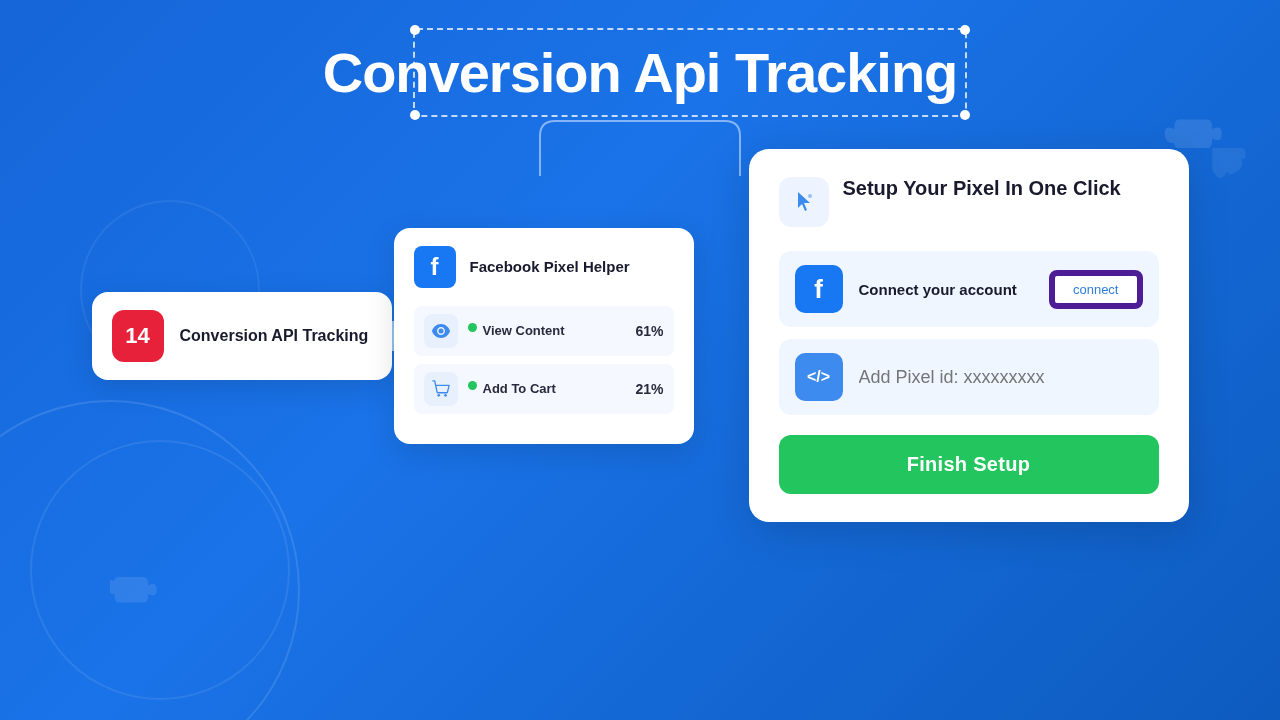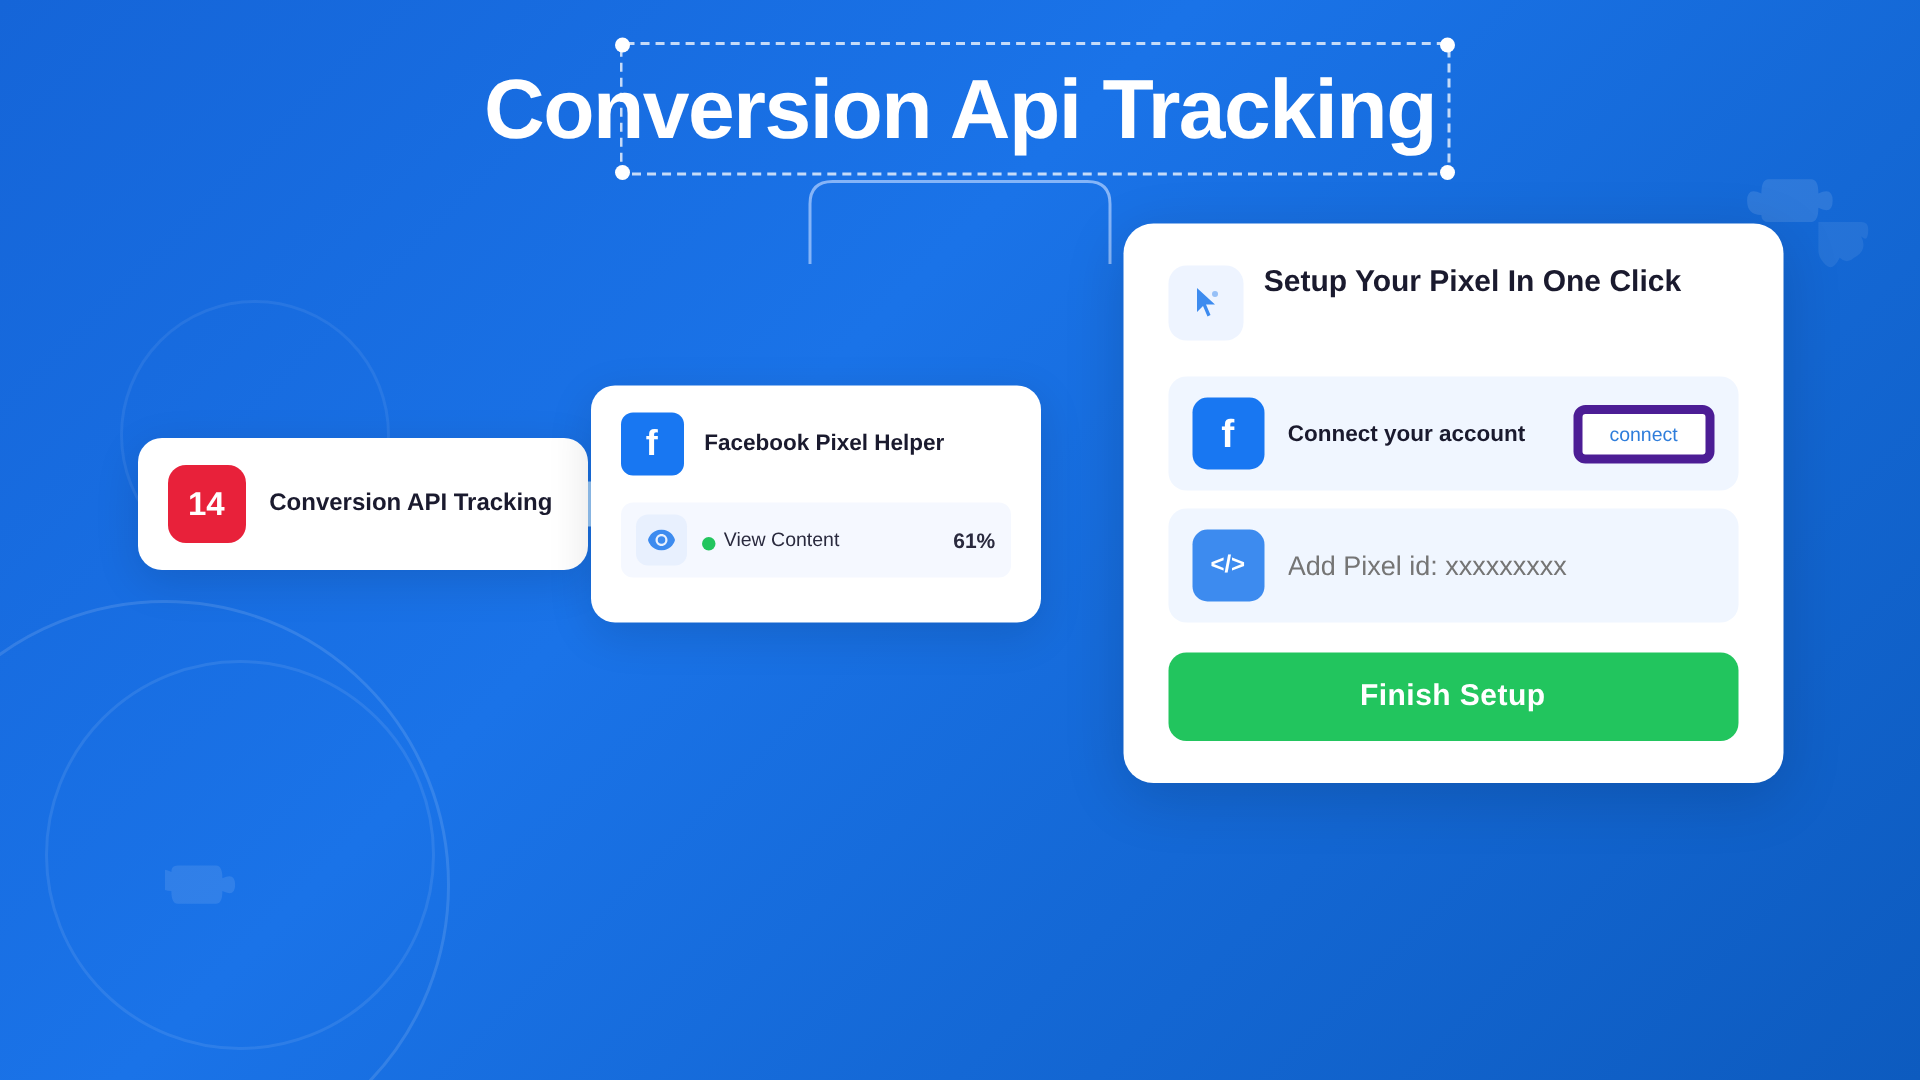--- a/index.html
+++ b/index.html
@@ -139,24 +139,24 @@
       border-radius: 8px;
       display: flex;
       align-items: center;
       justify-content: center;
       flex-shrink: 0;
     }
 
     .metric-label {
       flex: 1;
       display: flex;
-      align-items: flex-end;
+      align-items: flex-start;
       gap: 6px;
       font-size: 13px;
-      font-weight: 400;
+      font-weight: 700;
       color: #2a2a3e;
     }
 
     .green-dot {
       width: 9px;
       height: 9px;
       background: #22c55e;
       border-radius: 50%;
       flex-shrink: 0;
     }
@@ -355,20 +355,34 @@
             <circle cx="9" cy="7" r="2.5" fill="#3d8bef"></circle>
           </svg>
         </div>
         <div class="metric-label">
           <div class="green-dot"></div>
           <span>View Content</span>
         </div>
         <span class="metric-pct">61%</span>
       </div>
 
+      <div class="metric-row">
+        <div class="metric-icon-wrap">
+          <svg width="18" height="18" viewBox="0 0 20 20" fill="none" xmlns="http://www.w3.org/2000/svg">
+            <path d="M1 1H3L5.68 13.39C5.77 13.83 6.21 14.16 6.67 14.16H16.23C16.68 14.16 17.1 13.85 17.21 13.42L19 6H5" stroke="#3d8bef" stroke-width="1.5" stroke-linecap="round" stroke-linejoin="round" fill="none"></path>
+            <circle cx="7.5" cy="17" r="1.5" fill="#3d8bef"></circle>
+            <circle cx="15" cy="17" r="1.5" fill="#3d8bef"></circle>
+          </svg>
+        </div>
+        <div class="metric-label">
+          <div class="green-dot"></div>
+          <span>Add To Cart</span>
+        </div>
+        <span class="metric-pct">21%</span>
+      </div>
 
     </div>
   </div>
 
   <div class="right-panel">
 
     
     <div class="panel-header">
       <div class="cursor-icon-wrap">
 

